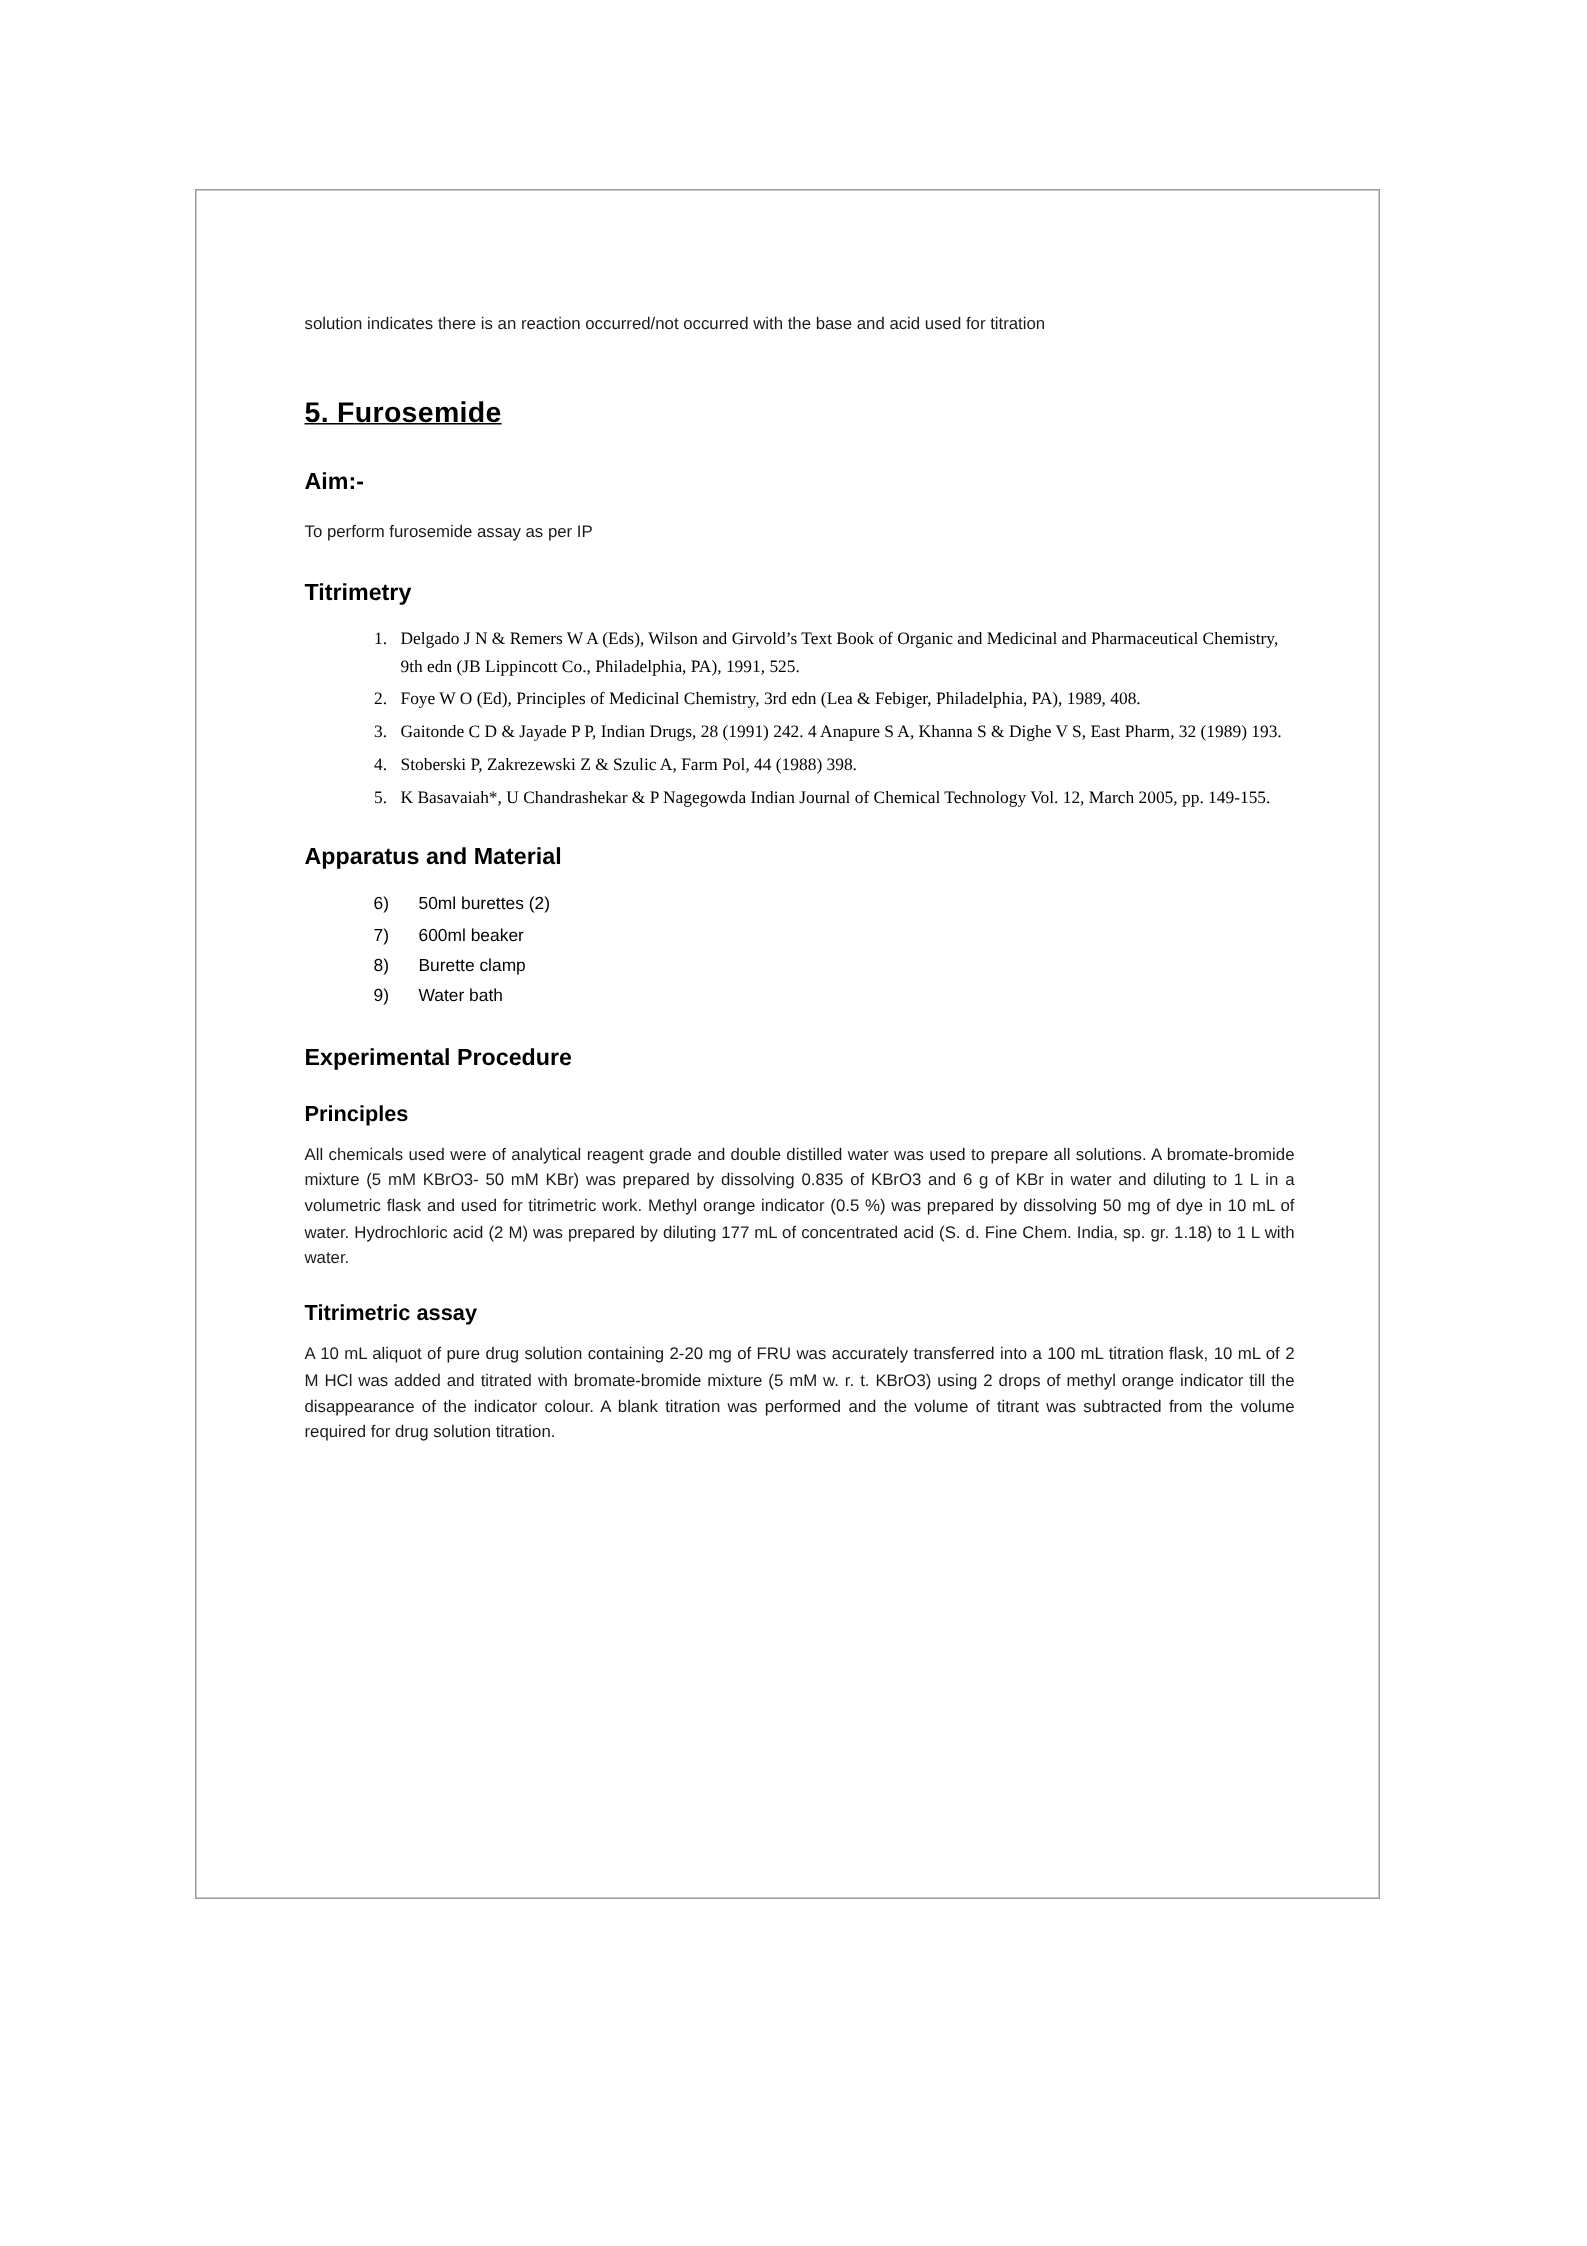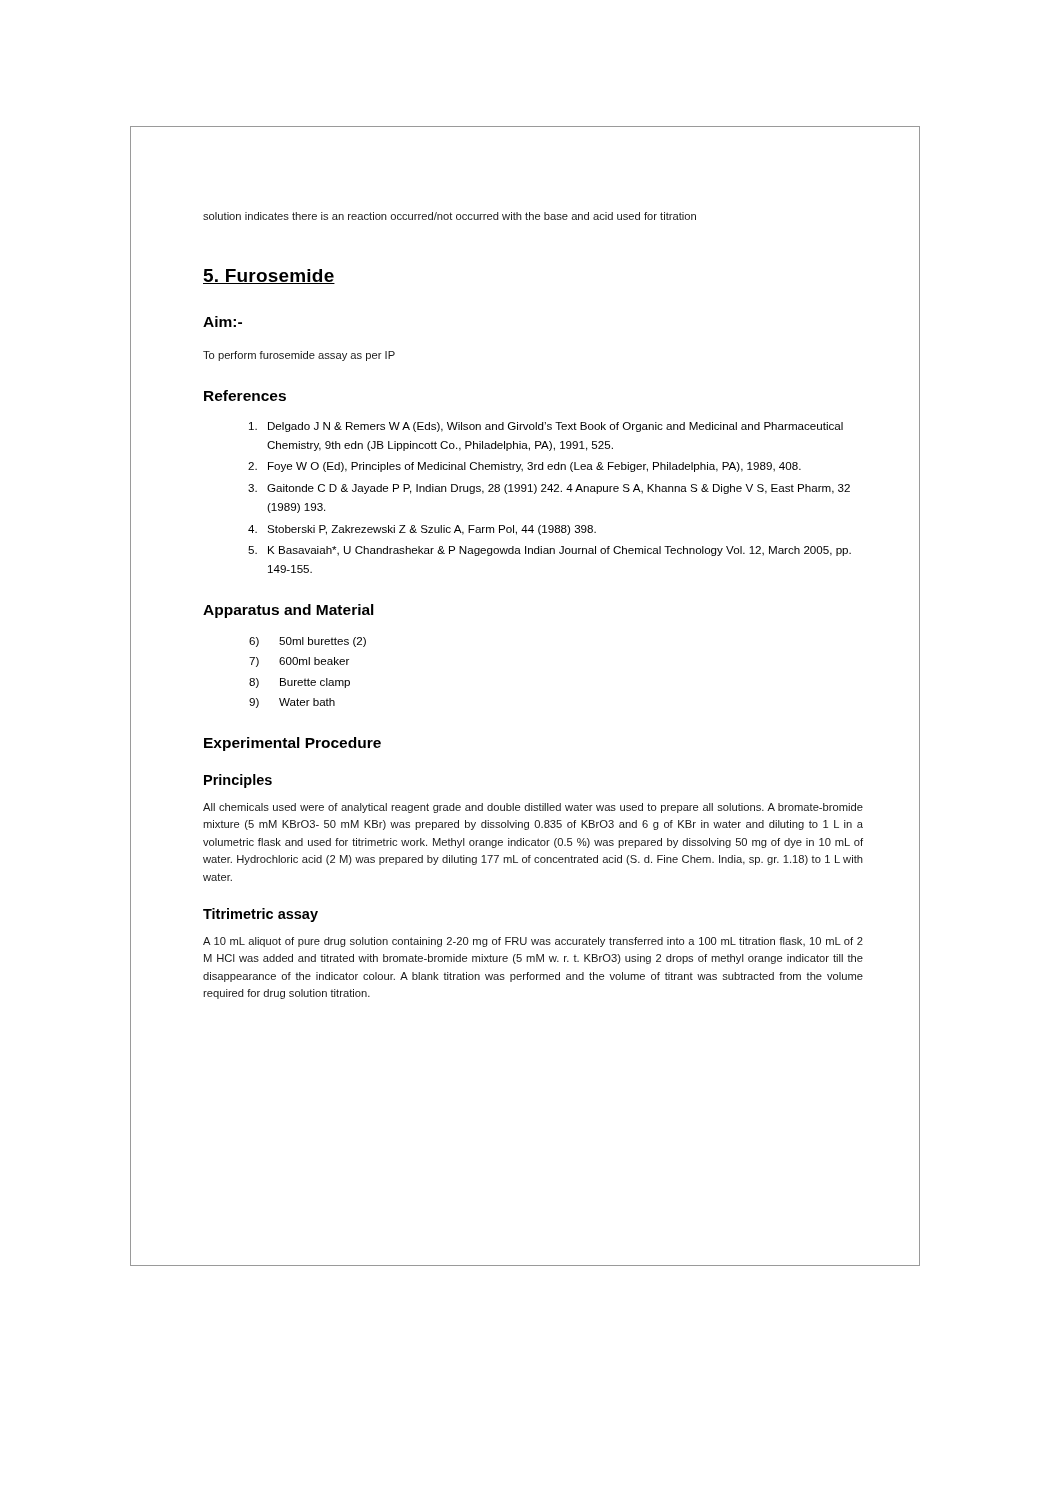--- a/index.html
+++ b/index.html
@@ -71,20 +71,21 @@
   }
   ol.reflist, ol.applist {
     margin: 6px 0 6px 0;
     padding-left: 58px;
   }
   ol.reflist li {
     font-size: 11.6px;
     line-height: 1.62;
     margin-bottom: 3px;
     padding-left: 6px;
+    font-family: Liberation Serif, serif;
   }
   ol.applist {
     list-style: none;
     padding-left: 46px;
     margin-top: 8px;
   }
   ol.applist li {
     font-size: 11.6px;
     line-height: 1.75;
     display: flex;
@@ -105,21 +106,21 @@
     <div class="doc-body">
 
       <p class="para justified">solution indicates there is an reaction occurred/not occurred with the base and acid used for titration</p>
 
       <h1 class="doc-title">5. Furosemide</h1>
 
       <div class="aim-head">Aim:-</div>
 
       <p class="para">To perform furosemide assay as per IP</p>
 
-      <h2 class="section">References</h2>
+      <h2 class="section">Titrimetry</h2>
 
       <ol class="reflist">
         <li>Delgado J N &amp; Remers W A (Eds), Wilson and Girvold’s Text Book of Organic and Medicinal and Pharmaceutical Chemistry, 9th edn (JB Lippincott Co., Philadelphia, PA), 1991, 525.</li>
         <li>Foye W O (Ed), Principles of Medicinal Chemistry, 3rd edn (Lea &amp; Febiger, Philadelphia, PA), 1989,  408.</li>
         <li>Gaitonde C D &amp; Jayade P P, Indian Drugs, 28 (1991) 242.  4 Anapure S A, Khanna S &amp; Dighe V S, East Pharm, 32 (1989)  193.</li>
         <li>Stoberski P, Zakrezewski Z &amp; Szulic A, Farm Pol, 44 (1988) 398.</li>
         <li>K Basavaiah*, U Chandrashekar &amp; P Nagegowda Indian Journal of Chemical Technology Vol. 12,  March 2005,  pp. 149-155.</li>
       </ol>
 
       <h2 class="section">Apparatus and Material</h2>

